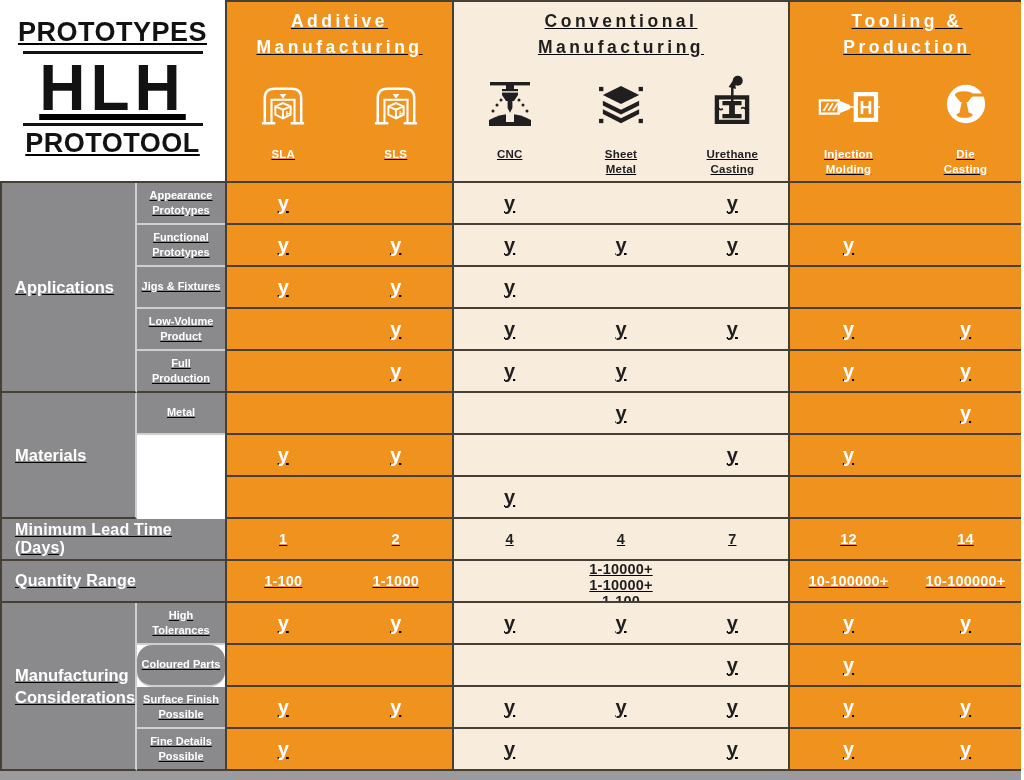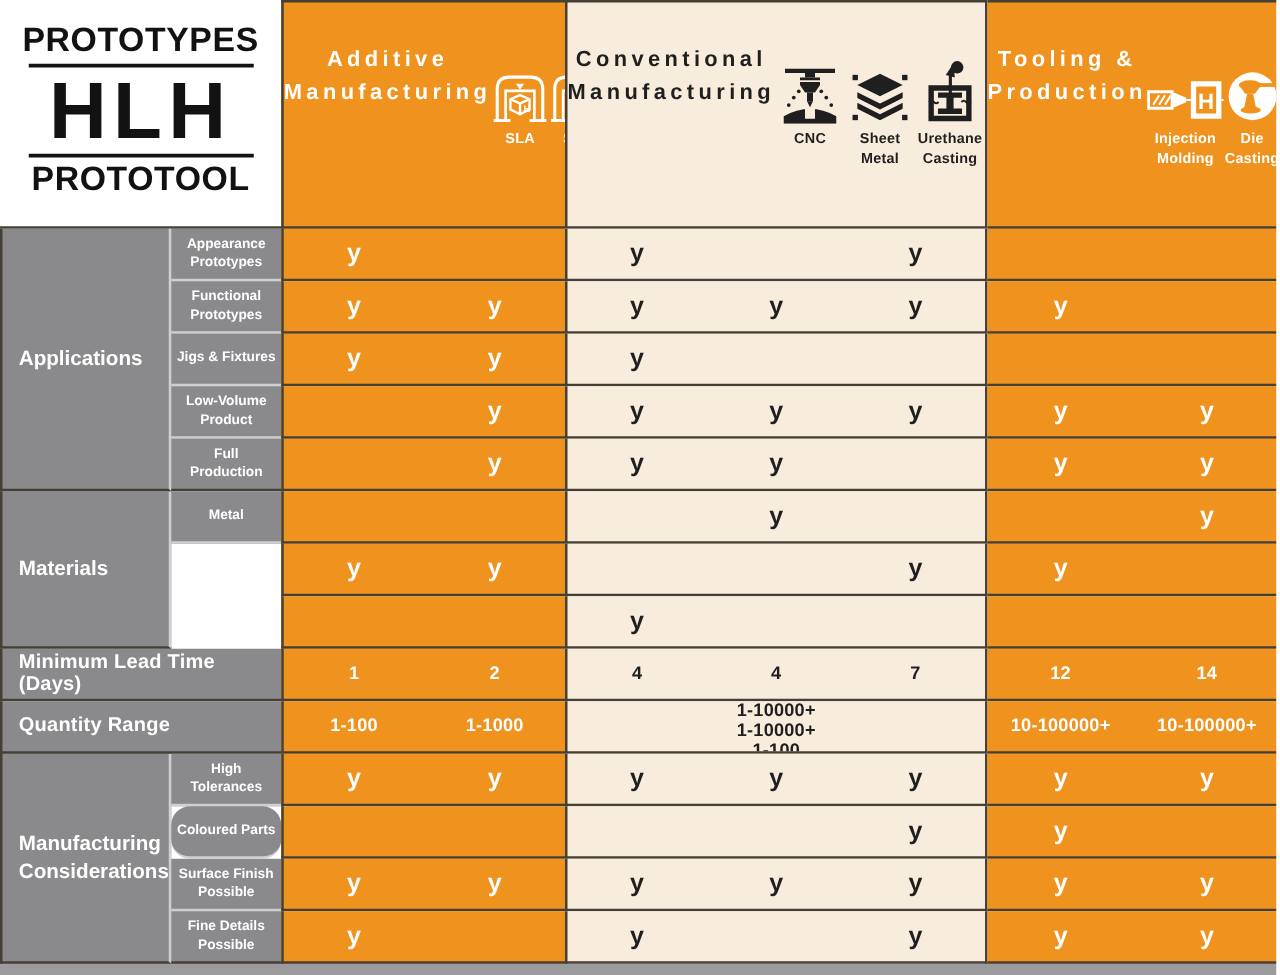--- a/index.html
+++ b/index.html
@@ -7,46 +7,47 @@
     --dark_line:#453F36; --light_line:#CFCFD1; --strip:#9B9B9D;
     --ink:#1F1F1F; --white:#FFFFFF;
   }
   html,body{margin:0;padding:0;background:#fff;}
   body{width:1024px;height:780px;font-family:"Liberation Sans",sans-serif;}
   .page{position:relative;width:1024px;height:780px;overflow:hidden;}
   .table{
     display:grid;width:876px;height:780px;font-weight:bold;
     grid-template-columns:137px 88px 114px 113px 114px 113px 111px 118px 116px;
     grid-template-rows:183px repeat(14,42px) 9px;
+    text-decoration:underline;
   }
   .cell{box-sizing:border-box;overflow:hidden;}
   .orange{background:var(--orange);color:#fff;}
   .cream{background:var(--cream);color:var(--ink);}
   .graycell{background:var(--gray);color:#fff;}
   .bb-d{border-bottom:2px solid var(--dark_line);}
   .bb-l{border-bottom:2px solid var(--light_line);}
   .bl-d{border-left:2px solid var(--dark_line);}
   .br-d{border-right:2px solid var(--dark_line);}
   .bt-d{border-top:2px solid var(--dark_line);}
   .br-l{border-right:2px solid var(--light_line);}
 
   
   .logo-cell{grid-column:1/3;grid-row:1;background:#fff;display:flex;flex-direction:column;align-items:center;justify-content:center;padding-bottom:4px;}
   .logo-top,.logo-bottom{font-size:27px;font-weight:600;color:#121212;letter-spacing:.5px;line-height:1.1;}
   .logo-mid{font-size:64px;font-weight:bold;color:#121212;letter-spacing:5px;line-height:.95;margin:1px 0;}
   .logo-rule{width:180px;height:3px;background:#121212;margin:3px 0;}
   .hdr-additive{grid-column:3/5;grid-row:1;}
   .hdr-conv{grid-column:5/8;grid-row:1;}
   .hdr-tool{grid-column:8/10;grid-row:1;}
-  .sec-header{display:flex;flex-direction:row;padding-top:32px;justify-content:space-between;}
+  .sec-header{display:flex;flex-direction:column;padding-top:6px;justify-content:space-between;}
   .sec-title{text-align:center;font-size:17.5px;letter-spacing:3.5px;line-height:1.5;white-space:pre-line;}
   .sec-cols{flex:1;display:flex;align-items:flex-start;margin-top:9px;}
   .col-slot{flex:1;display:flex;flex-direction:column;align-items:center;}
   .icon-box{height:56px;display:flex;align-items:flex-end;justify-content:center;}
-  .col-label{font-size:11.5px;text-align:center;line-height:1.35;white-space:pre-line;margin-top:5px;letter-spacing:.2px;}
+  .col-label{font-size:11.5px;text-align:center;line-height:1.35;white-space:pre-line;margin-top:21px;letter-spacing:.2px;}
 
   
   .group-cell{display:flex;align-items:center;padding-left:13px;font-size:16.5px;line-height:1.35;}
   .full-label-cell{display:flex;align-items:center;padding-left:13px;font-size:16px;letter-spacing:.2px;}
   .label-cell{display:flex;align-items:center;justify-content:center;text-align:center;font-size:11px;line-height:1.4;padding:2px 4px;}
 
   
   .data-cell{display:flex;align-items:stretch;}
   .vslot{flex:1;display:flex;align-items:center;justify-content:center;}
   .ymark{font-size:20px;}

